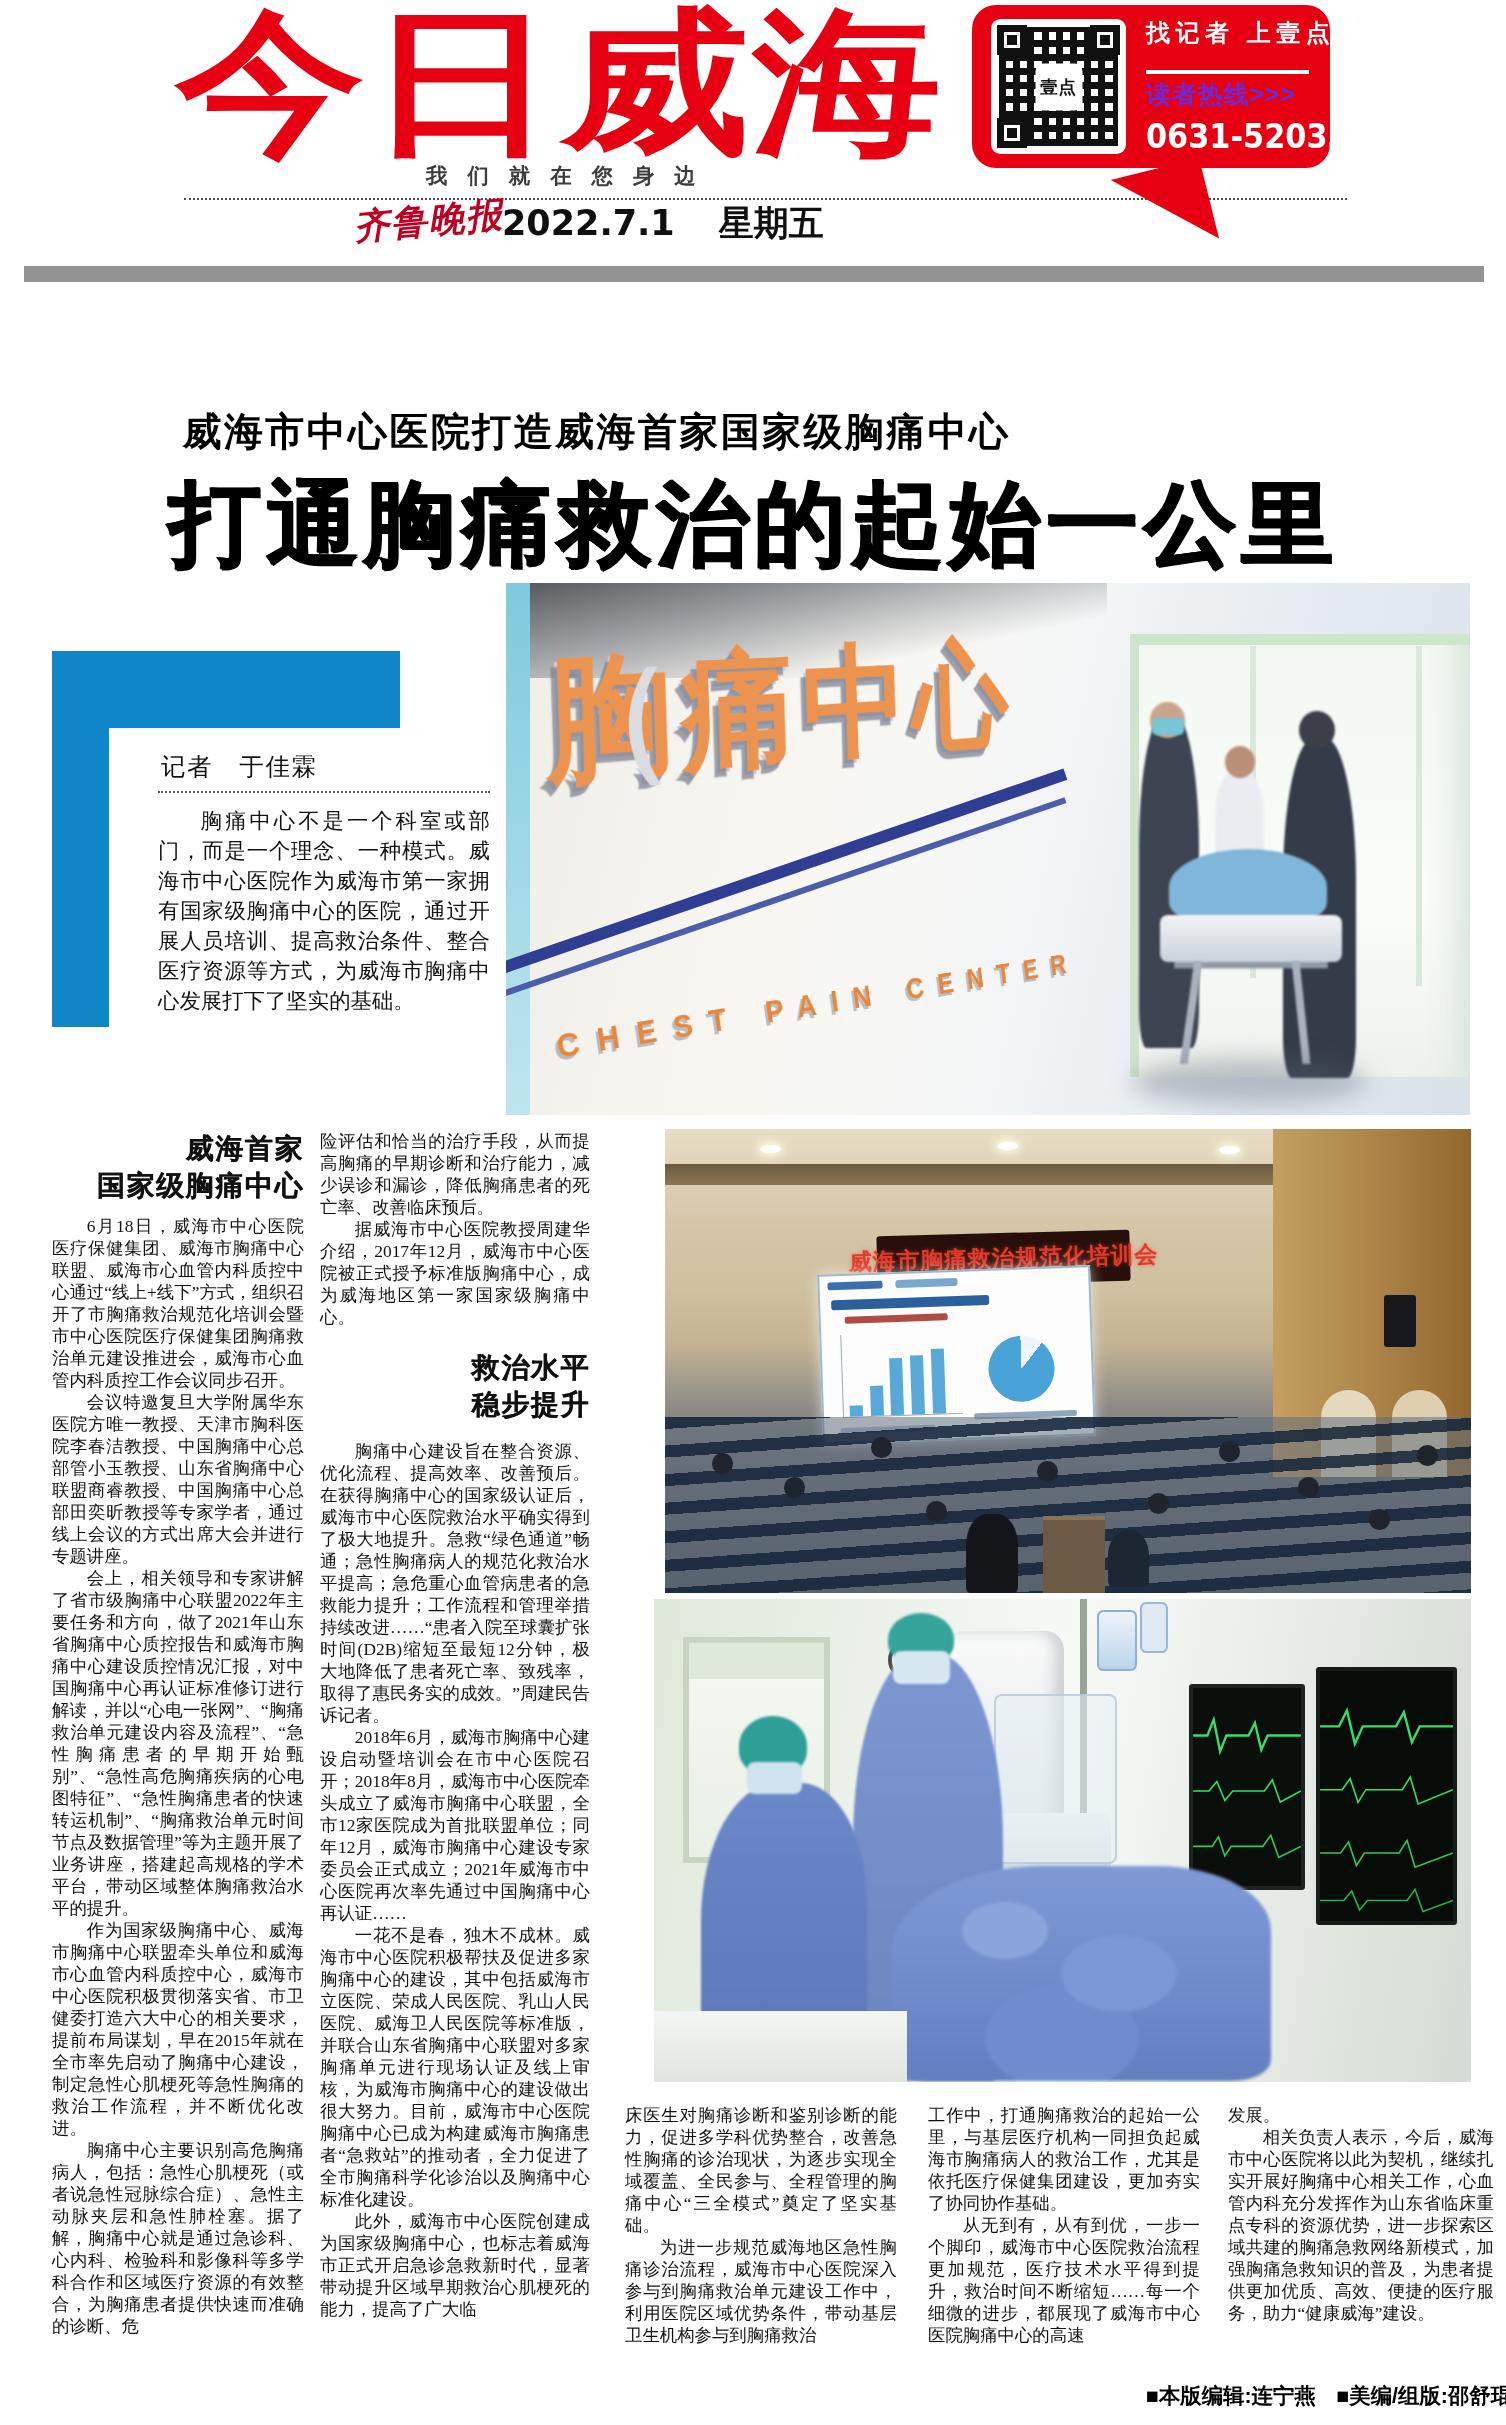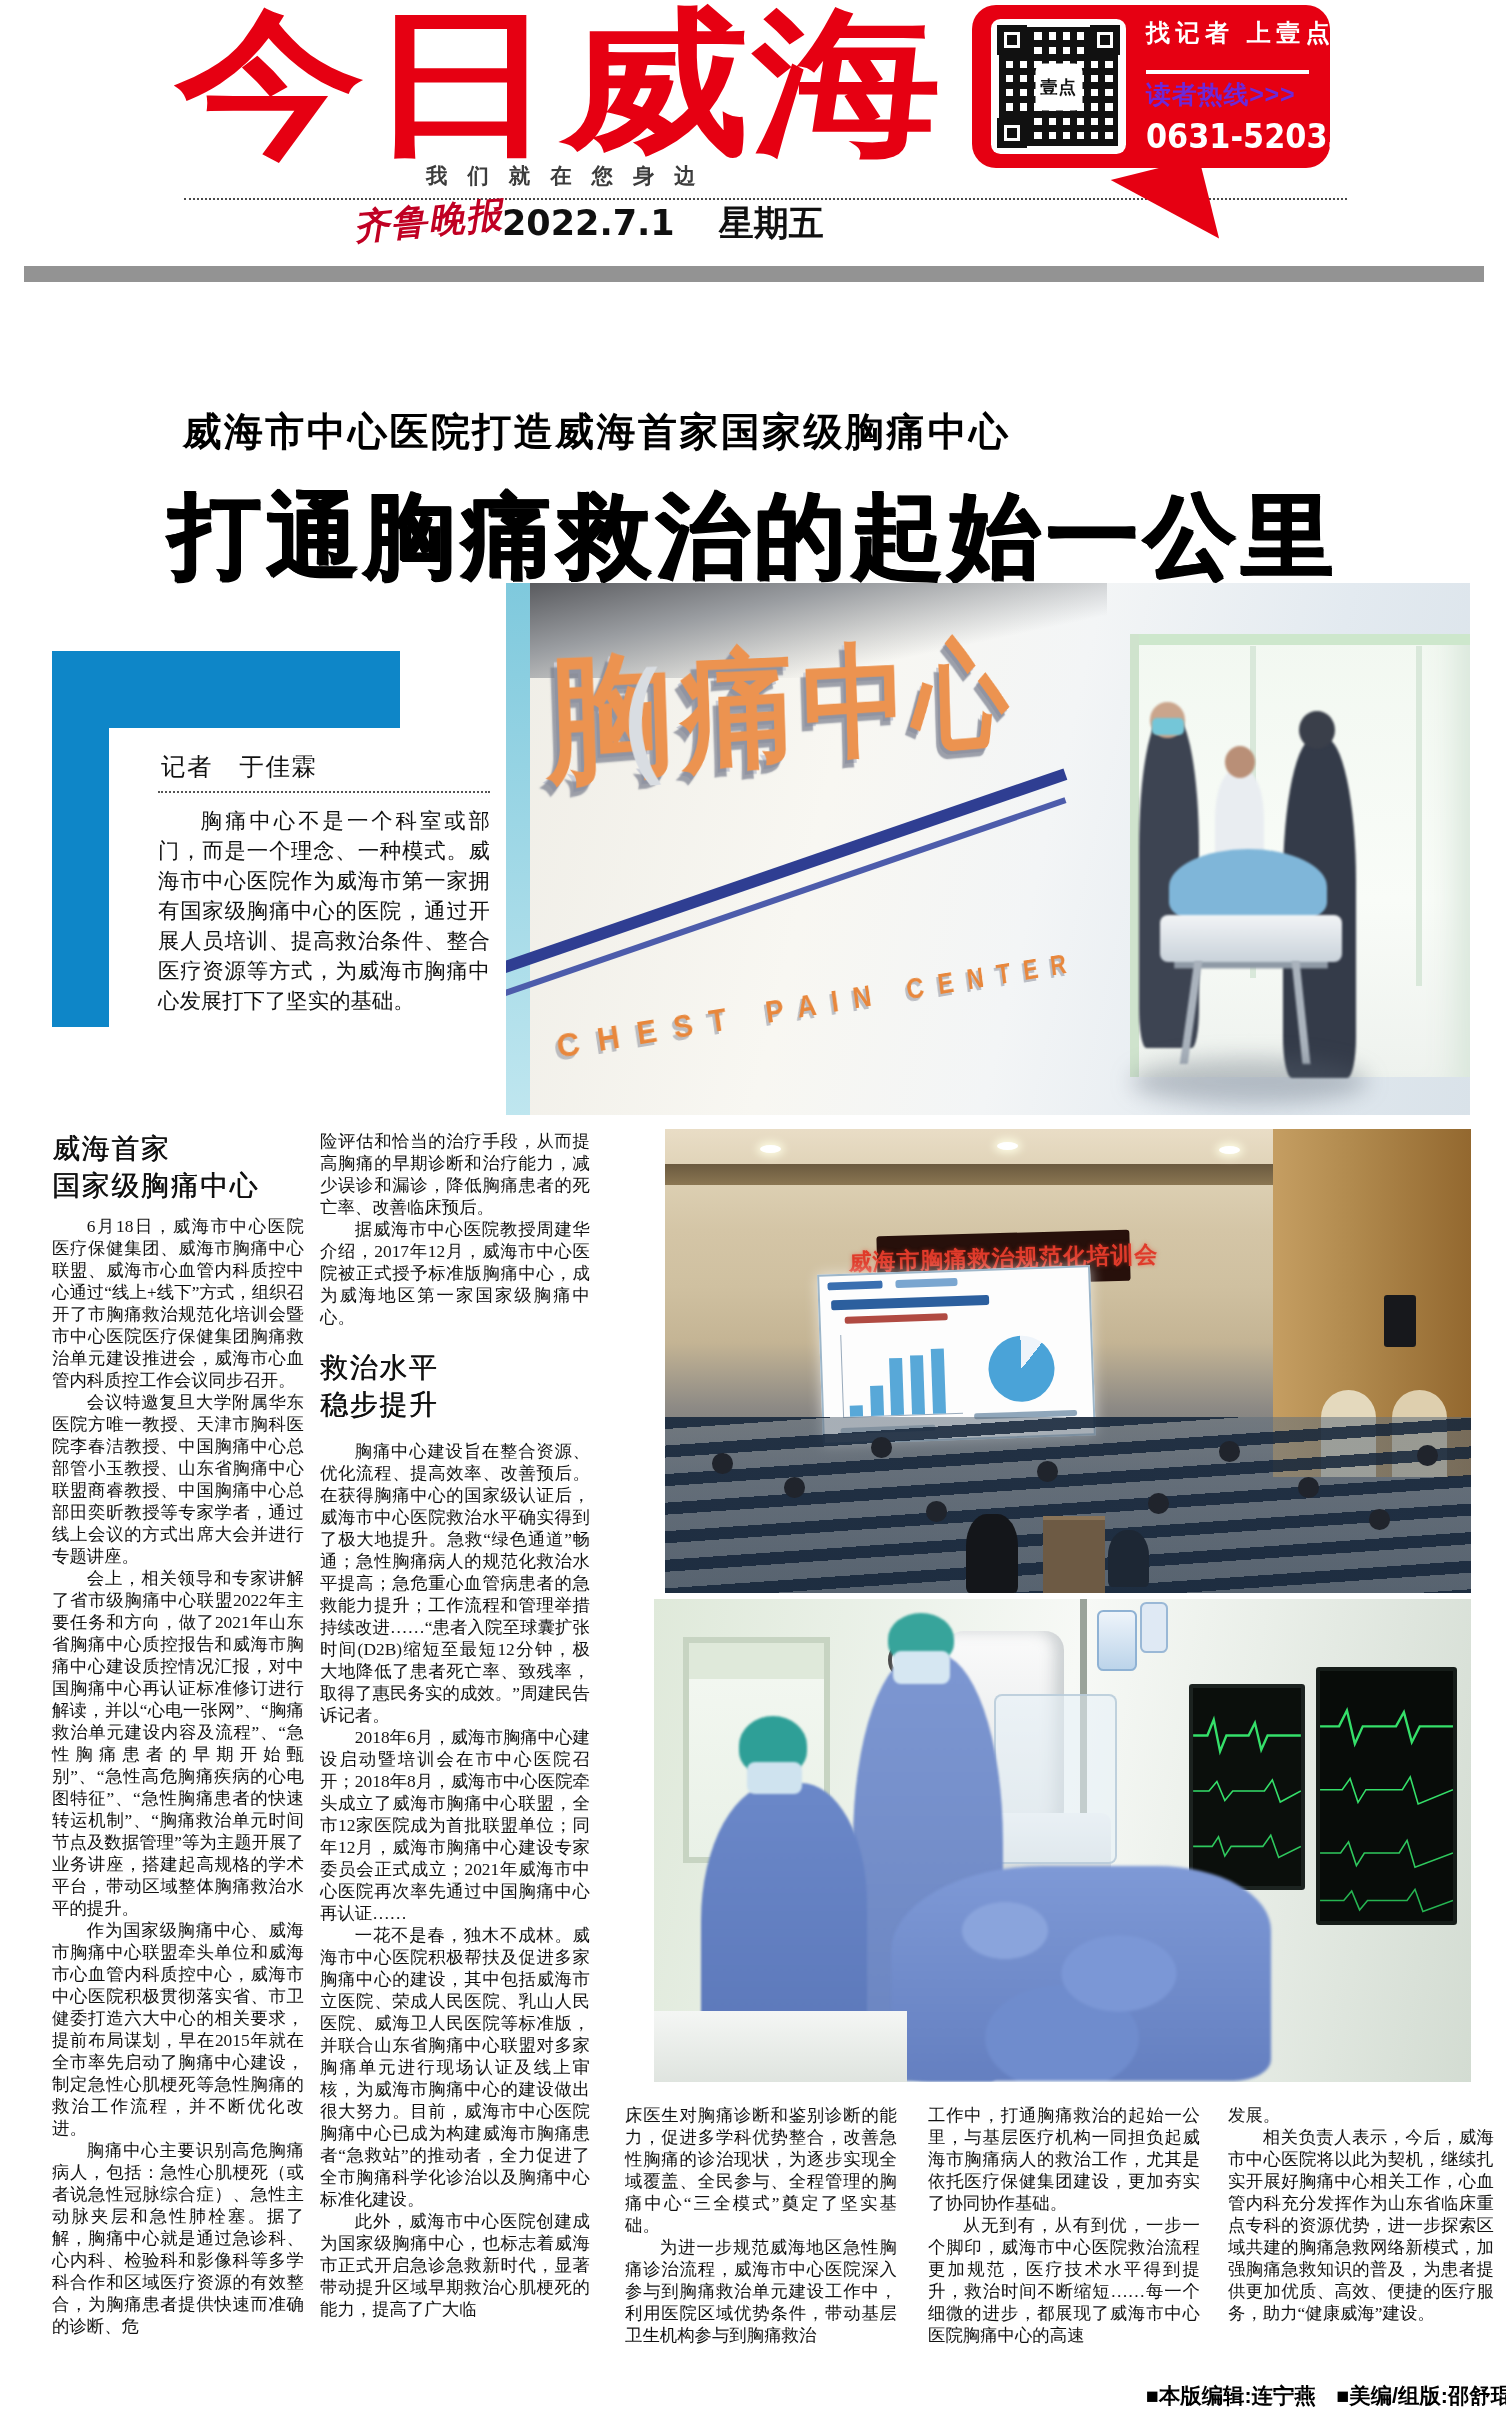--- a/index.html
+++ b/index.html
@@ -36,21 +36,21 @@
   .dotline{left:184px;top:198px;width:1163px;height:0;border-top:2.4px dotted #4a4a4a}
   .paperlogo{left:353px;top:203px;font:italic 700 36px/1 "Liberation Serif",serif;color:#c00023;
              transform:rotate(-5deg);letter-spacing:1.6px;white-space:nowrap}
   .dateline{left:502px;top:206px;font:600 35px/1 "DejaVu Sans",sans-serif;color:#101010;white-space:nowrap}
   .dateline .wk{margin-left:44px}
   .graybar{left:24px;top:266px;width:1460px;height:16px;background:#939393}
 
   
   .kicker{left:0;top:405px;width:1193px;text-align:center;font-weight:800;font-size:39px;
           letter-spacing:2.4px;color:#000}
-  .bigtitle{left:0;top:484px;width:1507px;text-align:center;font-weight:900;font-size:92px;
+  .bigtitle{left:0;top:472px;width:1507px;text-align:center;font-weight:900;font-size:92px;
             letter-spacing:5.5px;color:#000;line-height:1.15;
             text-shadow:1.2px 0 currentColor,-0.8px 0 currentColor,0 0.8px currentColor,1.6px 1.6px 0 currentColor}
 
   
   .photo{overflow:hidden;background:#ddd}
   .photo *{position:absolute}
   .photo-main{left:506px;top:583px;width:964px;height:532px;
     background:linear-gradient(103deg,#efede6 0%,#f8f7f2 34%,#f3f5f6 55%,#e3eaf0 78%,#d9e2e9 100%)}
   .pm-ceil{left:0;top:0;width:601px;height:95px;
     background:linear-gradient(168deg,#55565a 0%,#9a9da1 34%,rgba(255,255,255,0) 72%)}
@@ -160,21 +160,21 @@
   .intro-left{left:52px;top:651px;width:57px;height:376px;background:#0e86c8}
   .intro-byline{left:161px;top:750px;font-weight:400;font-size:24.5px;letter-spacing:1.6px}
   .intro-dots{left:158px;top:791px;width:332px;border-top:2.4px dotted #555}
   .intro-text{left:158px;top:806px;width:332px;font-size:21.4px;line-height:30px;
               text-align:justify;text-indent:2em;font-weight:400}
 
   
   .col{text-align:justify}
   .col p{margin:0;font-size:17.4px;line-height:22px;text-indent:2em;text-align:justify}
   .col p.cont{text-indent:0}
-  .sec-head{font-weight:400;font-size:28px;line-height:37px;text-align:left;letter-spacing:1.6px;
+  .sec-head{font-weight:700;font-size:28px;line-height:37px;text-align:right;letter-spacing:1.6px;
             text-shadow:0.5px 0 currentColor}
   .col1{left:52px;top:1130px;width:252px;height:1255px}
   .col1 .sec-head{margin-bottom:11px}
   .col2{left:320px;top:1130px;width:270px;height:1255px}
   .col2 .sec-head{margin:20.6px 0 17.4px}
   .colA{left:625px;top:2104px;width:272px;height:279px}
   .colB{left:928px;top:2104px;width:272px;height:279px}
   .colC{left:1228px;top:2104px;width:266px;height:279px}
 
   .footer{left:1146px;top:2384px;width:351px;font:700 21.4px/1.2 "Liberation Sans",sans-serif;

